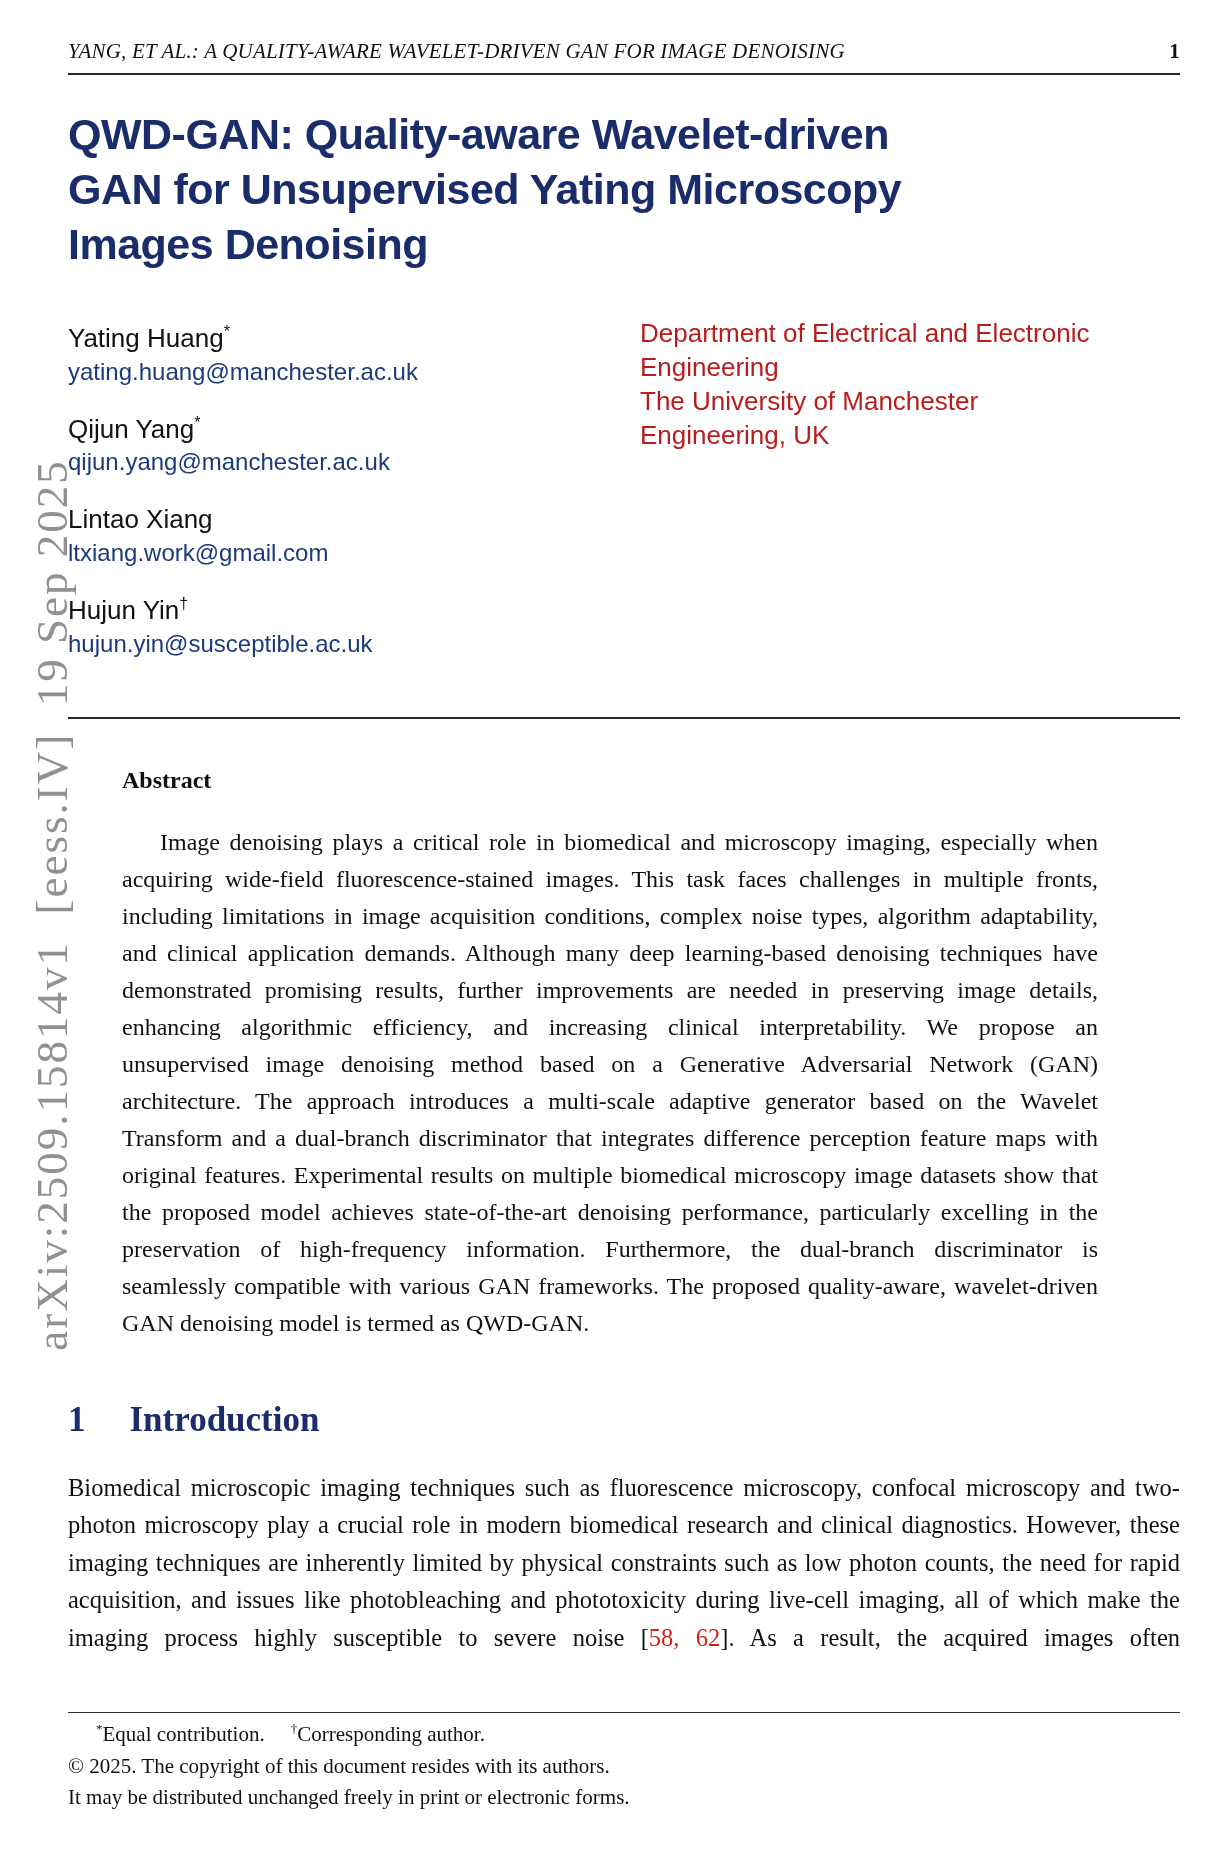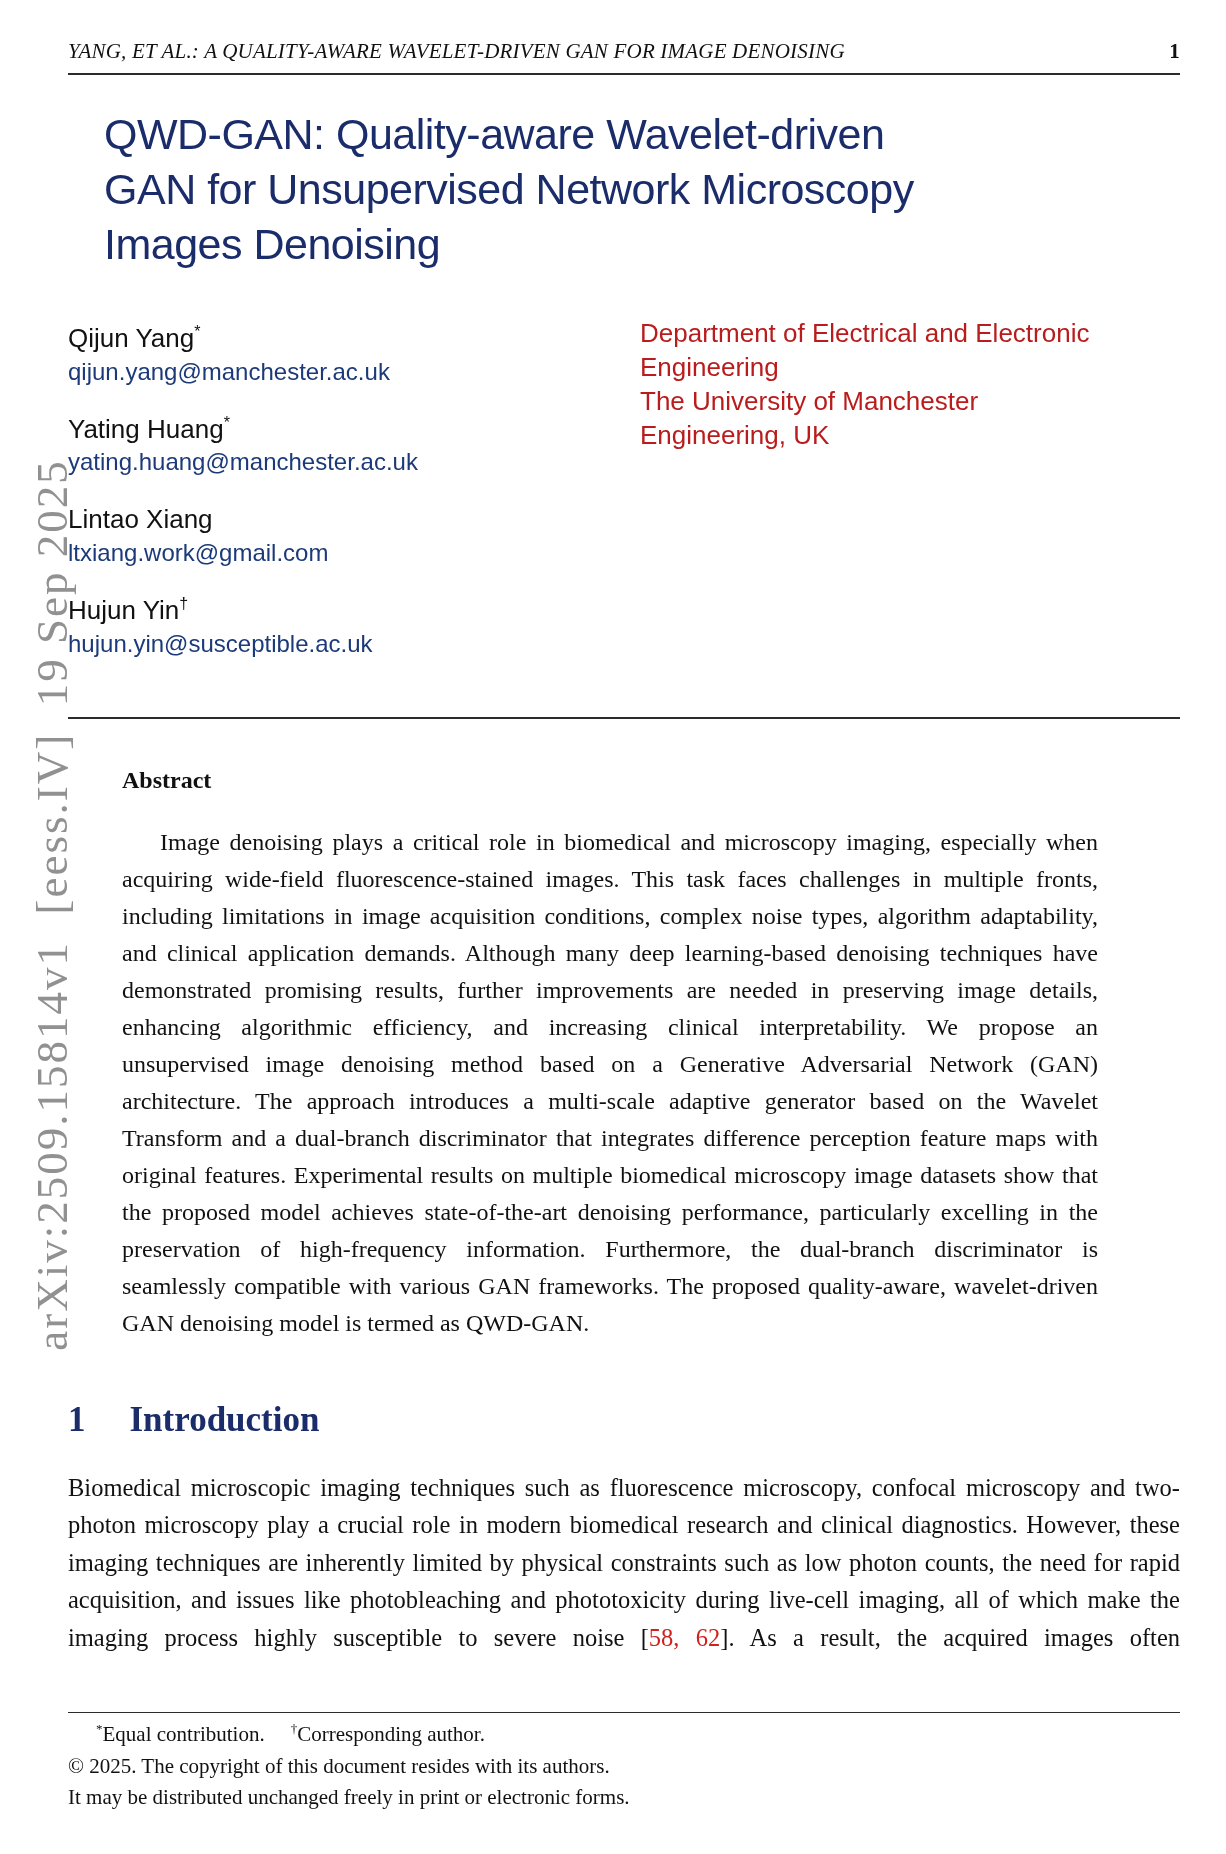--- a/index.html
+++ b/index.html
@@ -30,26 +30,25 @@
     font-size: 21px;
     letter-spacing: 0.2px;
   }
   .page-num { font-style: normal; font-weight: bold; font-size: 21px; }
   .head-rule { border: none; border-top: 2px solid #2b2b2b; margin: 9px 0 0 0; }
 
   
   .title {
     margin-top: 32px;
     font-family: "Liberation Sans", "DejaVu Sans", sans-serif;
-    font-weight: normal;
+    font-weight: bold;
     font-size: 43px;
     line-height: 55px;
     letter-spacing: -0.5px;
     color: #1b2c6b;
-    margin-left: 36px;
   }
 
   
   .auth-row { display: flex; margin-top: 44px; }
   .authors-col { width: 545px; flex: 0 0 545px; }
   .author { margin-bottom: 21px; }
   .author-name {
     font-family: "Liberation Sans", "DejaVu Sans", sans-serif;
     font-size: 26px; line-height: 31px; color: #111;
   }
@@ -125,33 +124,33 @@
   <div class="content">
 
     <div class="running-head">
       <span>YANG, ET AL.: A QUALITY-AWARE WAVELET-DRIVEN GAN FOR IMAGE DENOISING</span>
       <span class="page-num">1</span>
     </div>
     <hr class="head-rule">
 
     <div class="title">
       <div>QWD-GAN: Quality-aware Wavelet-driven</div>
-      <div>GAN for Unsupervised Network Microscopy</div>
+      <div>GAN for Unsupervised Yating Microscopy</div>
       <div>Images Denoising</div>
     </div>
 
     <div class="auth-row">
       <div class="authors-col">
         <div class="author">
+          <div class="author-name"><span>Yating Huang</span><sup>*</sup></div>
+          <a class="author-email">yating.huang@manchester.ac.uk</a>
+        </div>
+        <div class="author">
           <div class="author-name"><span>Qijun Yang</span><sup>*</sup></div>
           <a class="author-email">qijun.yang@manchester.ac.uk</a>
-        </div>
-        <div class="author">
-          <div class="author-name"><span>Yating Huang</span><sup>*</sup></div>
-          <a class="author-email">yating.huang@manchester.ac.uk</a>
         </div>
         <div class="author">
           <div class="author-name"><span>Lintao Xiang</span><sup></sup></div>
           <a class="author-email">ltxiang.work@gmail.com</a>
         </div>
         <div class="author">
           <div class="author-name"><span>Hujun Yin</span><sup>†</sup></div>
           <a class="author-email">hujun.yin@susceptible.ac.uk</a>
         </div>
       </div>

